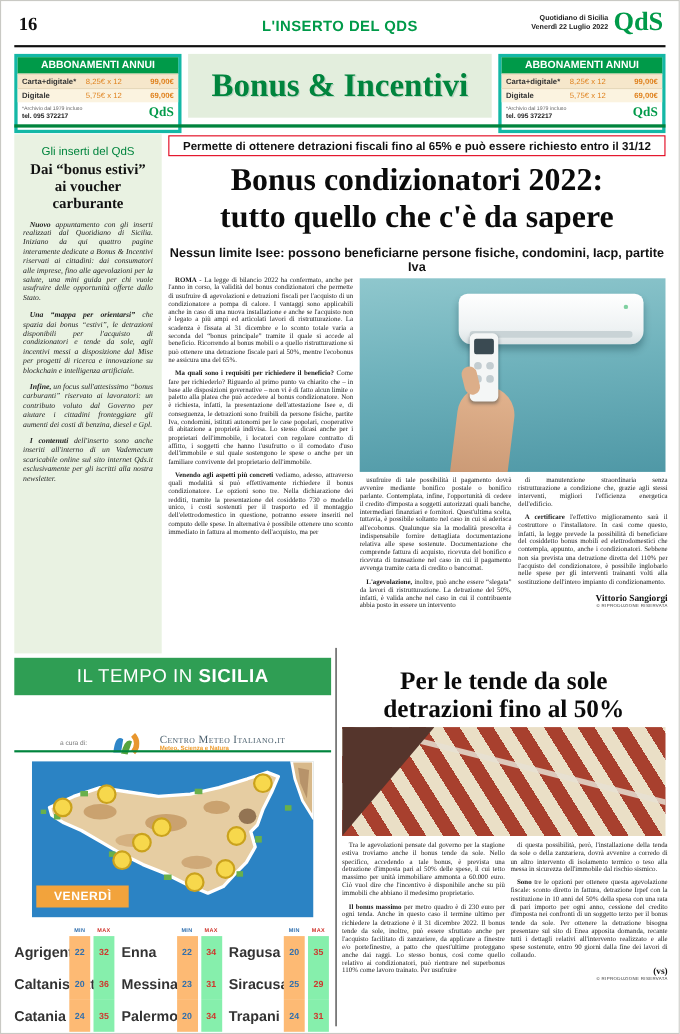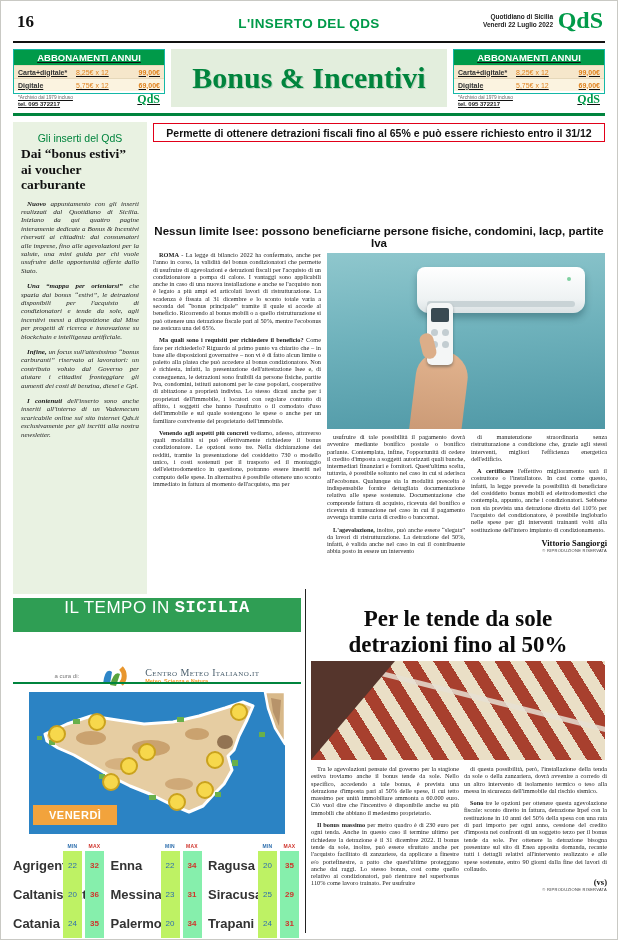--- a/index.html
+++ b/index.html
@@ -9,21 +9,21 @@
 
   
   .page-num{position:absolute;left:16px;top:11px;font:bold 17px "Liberation Serif",serif;}
   .section-title{position:absolute;left:0;right:0;top:15px;text-align:center;
         font:bold 13.5px "Liberation Sans",sans-serif;color:#009a49;letter-spacing:.4px;}
   .masthead{position:absolute;right:64px;top:12px;text-align:right;font-size:6.5px;font-weight:bold;line-height:1.3;color:#222;}
   .qds-logo-lg{position:absolute;right:14px;top:6px;font:bold 24px "Liberation Serif",serif;color:#009a49;}
   .header-rule{position:absolute;left:12px;right:12px;top:40px;height:2px;background:#111;}
 
   
-  .subbox{position:absolute;top:48px;width:152px;height:45px;border:1px solid #14b8a6;background:#fff;box-sizing:border-box;text-decoration:underline;}
+  .subbox{position:absolute;top:48px;width:152px;height:72px;border:3px solid #14b8a6;background:#fff;box-sizing:border-box;}
   .subbox.left{left:12px;} .subbox.right{right:12px;}
   .subbox-header{background:#009a49;color:#fff;font-weight:bold;font-size:9.5px;text-align:center;padding:2px 0;}
   .subrow{display:flex;align-items:center;font-size:7px;padding:2.5px 4px;border-top:1px solid #e6d8ba;}
   .subrow.r1{background:#f6e7cb;} .subrow.r2{background:#fbf3e0;}
   .sublabel{font-weight:bold;color:#333;width:58px;}
   .subrate{color:#df811d;width:46px;}
   .subprice{color:#df811d;font-weight:bold;margin-left:auto;}
   .subfoot{display:flex;justify-content:space-between;align-items:flex-end;padding:1px 4px 2px;}
   .subnote{font-size:4.8px;color:#666;}
   .subphone{font-size:6px;font-weight:bold;color:#222;margin-top:1px;}
@@ -31,21 +31,21 @@
 
   .center-banner{position:absolute;left:170px;right:170px;top:48px;height:58px;background:#e3eedd;
         display:flex;align-items:center;justify-content:center;}
   .center-banner span{font:bold 30px "Liberation Serif",serif;color:#00843d;text-shadow:1px 1px 0 #b9d4c0;}
   .green-rule{position:absolute;left:12px;right:12px;top:112px;height:3px;background:#00843d;}
 
   
   .sidebar{position:absolute;left:12px;top:121px;width:134px;height:472px;background:#e9f2e2;
         padding:10px 8px;box-sizing:border-box;overflow:hidden;}
   .sb-kicker{text-align:center;font-size:10.5px;color:#00843d;font-weight:normal;}
-  .sb-title{text-align:left;font:bold 13.5px/1.15 "Liberation Serif",serif;color:#111;
+  .sb-title{text-align:center;font:bold 13.5px/1.15 "Liberation Serif",serif;color:#111;
         white-space:pre-line;margin-top:2px;}
   .sb-para{font:italic 7px/8.4px "Liberation Serif",serif;color:#222;text-align:justify;
         text-indent:6px;margin:7px 0 0;}
   .sb-para .lead{font-weight:bold;font-family:Liberation Serif, serif;}
 
   
   .kicker-box{position:absolute;left:152px;right:12px;top:122px;height:19px;border:1.5px solid #e10019;
         display:flex;align-items:center;justify-content:center;font-weight:bold;font-size:10.5px;color:#111;box-sizing:border-box;}
   .headline{position:absolute;left:152px;right:12px;top:147px;text-align:center;
         font:bold 29px/33px "Liberation Serif",serif;color:#0b0b0b;white-space:pre-line;}
@@ -73,41 +73,41 @@
         box-shadow:0 2px 3px rgba(0,30,40,.35);}
   .remote-screen{position:absolute;left:4px;top:5px;right:4px;height:14px;background:#3a4a52;border-radius:2px;}
   .remote-btn{position:absolute;width:7px;height:7px;border-radius:50%;background:#c3cdd1;}
   .thumb{position:absolute;left:94px;bottom:70px;width:14px;height:26px;background:#dcae89;border-radius:7px;transform:rotate(-14deg);}
 
   
   .vdivider{position:absolute;left:304px;top:588px;bottom:6px;width:1px;background:#222;}
 
   
   .w-banner{position:absolute;left:12px;top:597px;width:288px;height:34px;background:#2f9e54;color:#fff;
-        display:flex;align-items:flex-start;justify-content:center;font-size:17px;letter-spacing:.5px;}
-  .w-banner b{margin-left:5px;font-family:Liberation Mono, monospace;}
+        display:flex;align-items:center;justify-content:center;font-size:17px;letter-spacing:.5px;}
+  .w-banner b{margin-left:5px;}
   .w-credit{position:absolute;left:12px;top:652px;width:288px;height:45px;display:flex;align-items:center;justify-content:center;gap:18px;}
   .w-credit-prefix{font-size:6px;color:#777;}
   .w-credit-text{display:flex;flex-direction:column;line-height:1.1;}
   .w-credit-name{font-family:"Liberation Serif",serif;font-variant:small-caps;font-size:10px;color:#4a5f6d;letter-spacing:.4px;}
   .w-credit-tag{font-size:5.5px;font-weight:bold;color:#ef9d2e;}
   .w-rule{position:absolute;left:12px;top:681px;width:288px;height:2px;background:#00843d;}
   .w-map{position:absolute;left:28px;top:691px;width:256px;height:142px;}
   .venerdi{position:absolute;left:32px;top:804px;background:#f2a33c;color:#fff;font-weight:bold;font-size:11px;
         padding:4px 16px;letter-spacing:.5px;}
   .w-table{position:absolute;left:12px;top:842px;width:288px;display:flex;justify-content:space-between;}
   .wgroup{width:93px;}
   .whead{display:flex;font-size:5px;font-weight:bold;letter-spacing:.3px;margin-bottom:2px;}
   .whead .sp{width:50px;}
   .whead .min-h{width:19px;text-align:center;color:#2f6fae;}
   .whead .gap{width:3px;}
   .whead .max-h{width:19px;text-align:center;color:#d0342c;}
   .wrow{display:flex;align-items:stretch;height:29px;}
   .wname{width:50px;font-size:13px;font-weight:bold;color:#333;display:flex;align-items:center;}
-  .wmin{width:19px;background:#bef264;color:#2f6fae;font-weight:normal;font-size:8px;display:flex;align-items:center;justify-content:center;}
+  .wmin{width:19px;background:#fdba74;color:#2f6fae;font-weight:bold;font-size:8px;display:flex;align-items:center;justify-content:center;}
   .wgap{width:3px;}
   .wmax{width:19px;background:#86efac;color:#d0342c;font-weight:bold;font-size:8px;display:flex;align-items:center;justify-content:center;}
 
   
   .t-banner{position:absolute;left:310px;right:12px;top:588px;height:15px;background:#009a49;color:#fff;
         display:flex;align-items:center;justify-content:center;font-weight:bold;font-size:9px;letter-spacing:.3px;}
   .t-headline{position:absolute;left:310px;right:12px;top:605px;text-align:center;
         font:bold 23px/26px "Liberation Serif",serif;color:#0b0b0b;white-space:pre-line;}
   .awning{position:absolute;left:310px;right:12px;top:660px;height:99px;overflow:hidden;
         background:repeating-linear-gradient(58deg,#a8402e 0 13px,#eadfc6 13px 26px);}
@@ -183,20 +183,22 @@
     <div class="sb-kicker">Gli inserti del QdS</div>
     <div class="sb-title">Dai “bonus estivi”
 ai voucher carburante</div>
     <p class="sb-para"><span class="lead">Nuovo</span><span> appuntamento con gli inserti realizzati dal Quotidiano di Sicilia. Iniziano da qui quattro pagine interamente dedicate a Bonus &amp; Incentivi riservati ai cittadini: dai consumatori alle imprese, fino alle agevolazioni per la salute, una mini guida per chi vuole usufruire delle opportunità offerte dallo Stato.</span></p>
     <p class="sb-para"><span class="lead">Una “mappa per orientarsi”</span><span> che spazia dai bonus “estivi”, le detrazioni disponibili per l'acquisto di condizionatori e tende da sole, agli incentivi messi a disposizione dal Mise per progetti di ricerca e innovazione su blockchain e intelligenza artificiale.</span></p>
     <p class="sb-para"><span class="lead">Infine,</span><span> un focus sull'attesissimo “bonus carburanti” riservato ai lavoratori: un contributo voluto dal Governo per aiutare i cittadini fronteggiare gli aumenti dei costi di benzina, diesel e Gpl.</span></p>
     <p class="sb-para"><span class="lead">I contenuti</span><span> dell'inserto sono anche inseriti all'interno di un Vademecum scaricabile online sul sito internet Qds.it esclusivamente per gli iscritti alla nostra newsletter.</span></p>
   </div>
 
   <div class="kicker-box">Permette di ottenere detrazioni fiscali fino al 65% e può essere richiesto entro il 31/12</div>
+  <div class="headline">Bonus condizionatori 2022:
+tutto quello che c'è da sapere</div>
   <div class="subhead">Nessun limite Isee: possono beneficiarne persone fisiche, condomini, Iacp, partite Iva</div>
 
   <div class="bodycol col1">
     <p class="para"><span class="lead">ROMA</span><span> - La legge di bilancio 2022 ha confermato, anche per l'anno in corso, la validità del bonus condizionatori che permette di usufruire di agevolazioni e detrazioni fiscali per l'acquisto di un condizionatore a pompa di calore. I vantaggi sono applicabili anche in caso di una nuova installazione e anche se l'acquisto non è legato a più ampi ed articolati lavori di ristrutturazione. La scadenza è fissata al 31 dicembre e lo sconto totale varia a seconda del “bonus principale” tramite il quale si accede al beneficio. Ricorrendo al bonus mobili o a quello ristrutturazione si può ottenere una detrazione fiscale pari al 50%, mentre l'ecobonus ne assicura una del 65%.</span></p>
     <p class="para"><span class="lead">Ma quali sono i requisiti per richiedere il beneficio?</span><span> Come fare per richiederlo? Riguardo al primo punto va chiarito che – in base alle disposizioni governative – non vi è di fatto alcun limite o paletto alla platea che può accedere al bonus condizionatore. Non è richiesta, infatti, la presentazione dell'attestazione Isee e, di conseguenza, le detrazioni sono fruibili da persone fisiche, partite Iva, condomini, istituti autonomi per le case popolari, cooperative di abitazione a proprietà indivisa. Lo stesso dicasi anche per i proprietari dell'immobile, i locatori con regolare contratto di affitto, i soggetti che hanno l'usufrutto o il comodato d'uso dell'immobile e sul quale sostengono le spese o anche per un familiare convivente del proprietario dell'immobile.</span></p>
     <p class="para"><span class="lead">Venendo agli aspetti più concreti</span><span> vediamo, adesso, attraverso quali modalità si può effettivamente richiedere il bonus condizionatore. Le opzioni sono tre. Nella dichiarazione dei redditi, tramite la presentazione del cosiddetto 730 o modello unico, i costi sostenuti per il trasporto ed il montaggio dell'elettrodomestico in questione, potranno essere inseriti nel computo delle spese. In alternativa è possibile ottenere uno sconto immediato in fattura al momento dell'acquisto, ma per</span></p>
   </div>
 
   <div class="ac-img">
     <div class="ac-unit">

